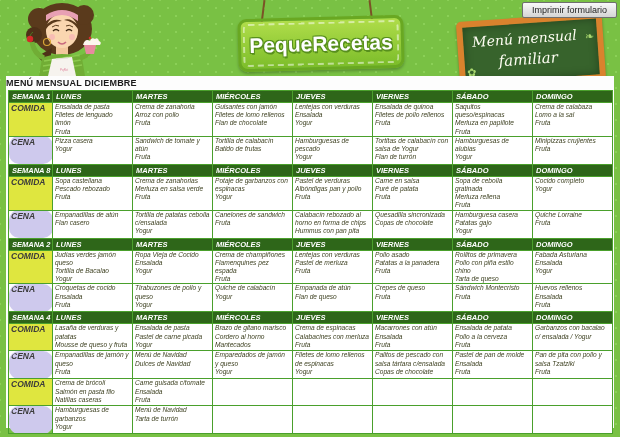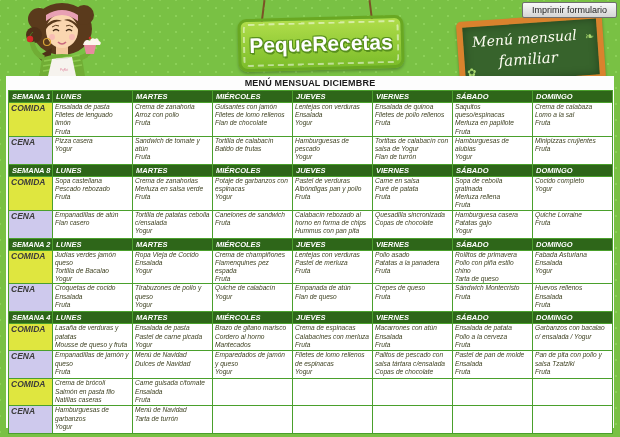--- a/index.html
+++ b/index.html
@@ -49,21 +49,21 @@
   .cb-line2{position:absolute;left:34px;top:27px;font-size:15px;}
   .cb-doodle{position:absolute;color:#a8d66e;font-size:11px;font-style:normal;}
   .cb-doodle.dl{left:2px;bottom:4px;}
   .cb-doodle.dr{right:3px;top:11px;}
   
   .page{
     position:absolute;left:6px;top:76px;width:608px;height:352px;
     background:#fdfdfd;z-index:10;
   }
   .table-title{
-    height:14px;line-height:14px;text-align:center;
+    height:14px;line-height:14px;
     font-size:9px;font-weight:bold;color:#1a1a1a;letter-spacing:.2px;
   }
   table.menu{
     border-collapse:collapse;table-layout:fixed;width:604px;margin-left:2px;
   }
   table.menu col.lbl{width:44px;}
   table.menu col.day{width:80px;}
   table.menu th,table.menu td{
     border:1px solid #4aa02c;vertical-align:top;overflow:hidden;
     padding:0 2px;
@@ -74,21 +74,21 @@
     font-size:7.5px;font-weight:bold;font-style:italic;
     line-height:11px;padding:0 3px;white-space:nowrap;
   }
   tr.r-comida{height:27px;padding-left:28px;}
   tr.r-cena{height:28px;}
   td.rowlabel{
     font-size:8.5px;font-weight:bold;font-style:italic;color:#3c3c3c;
     vertical-align:middle;padding-left:4px;
   }
   td.rowlabel.comida{background:#dfe63f;}
-  td.rowlabel.cena{background:#cec9ed;}
+  td.rowlabel.cena{background:#cec9ed;border-radius:10px;}
   td.c{
     background:#ffffff;color:#3d4020;
     font-size:6.6px;font-style:italic;line-height:8.2px;
     white-space:pre-line;padding:1px 3px;
   }
 </style>
 </head>
 <body>
 
 <button class="print-btn">Imprimir formulario</button>

